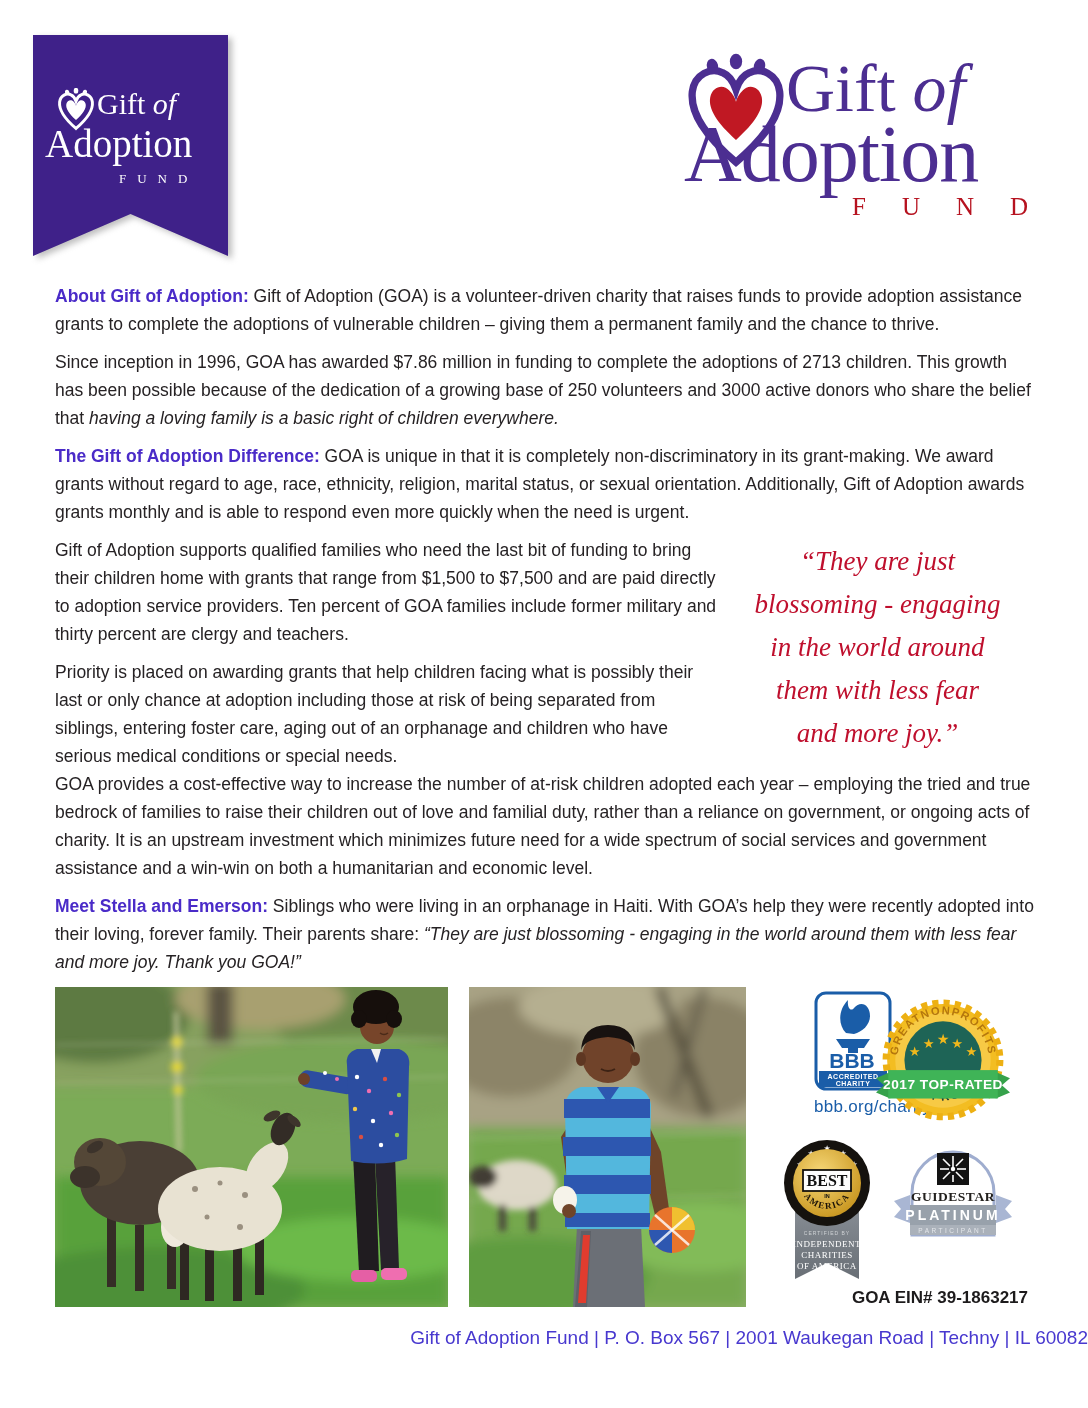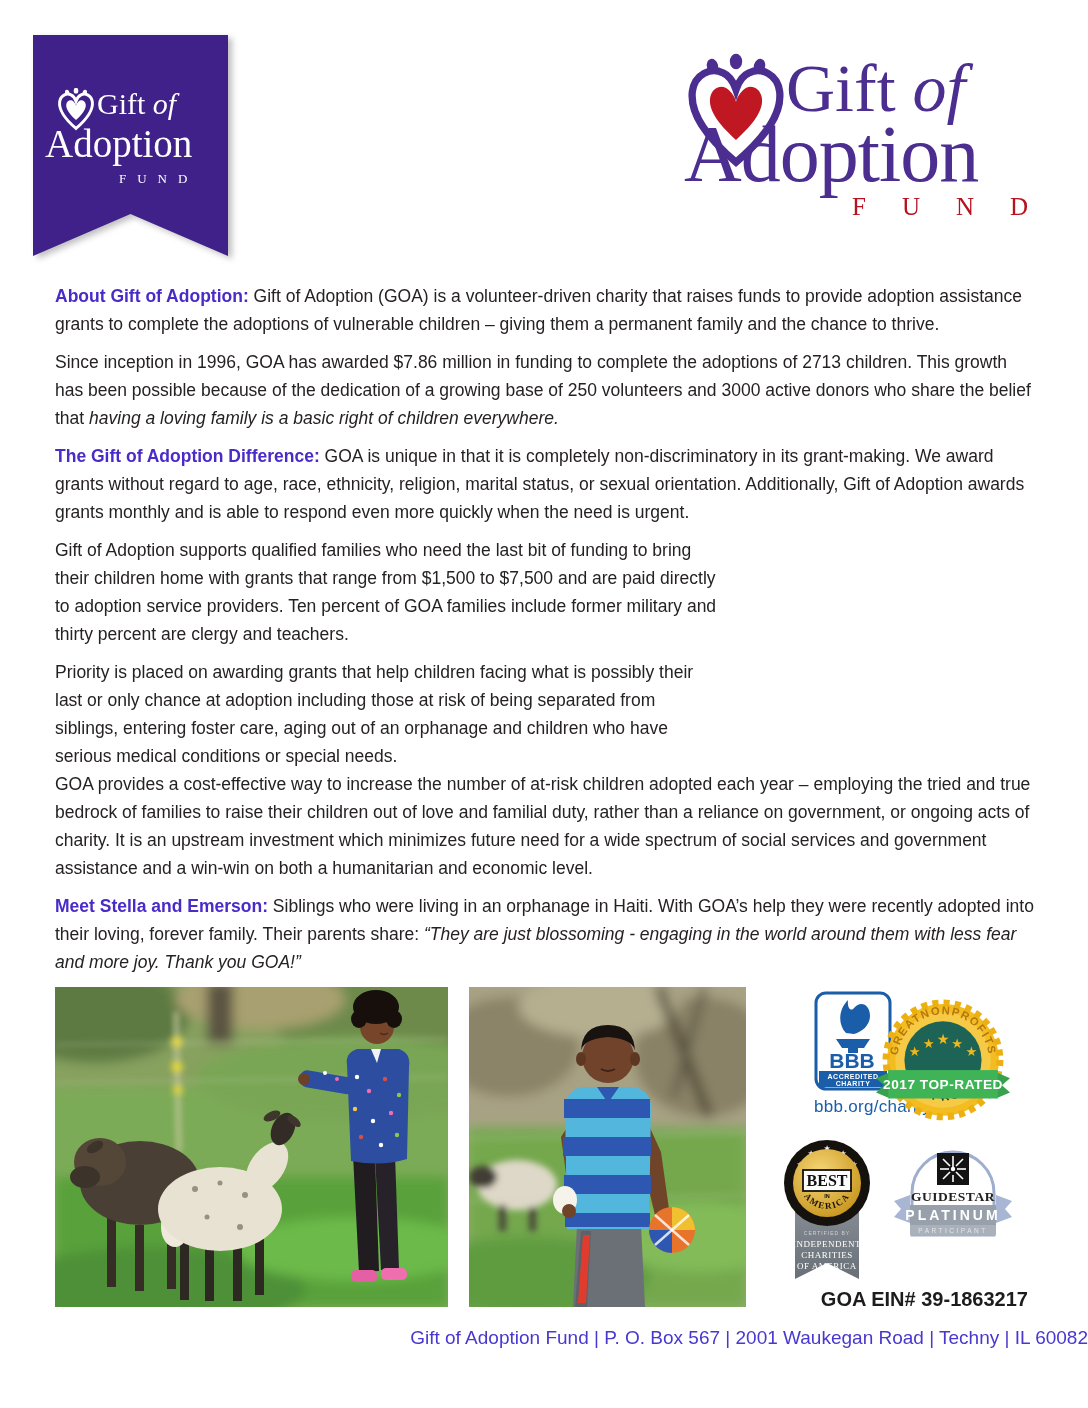--- a/index.html
+++ b/index.html
@@ -48,21 +48,21 @@
   .media-row { position:absolute; left:55px; top:987px; width:981px; height:320px; display:flex; }
   .photo { display:block; }
   .photo1 { width:393px; height:320px; }
   .photo2 { width:277px; height:320px; margin-left:21px; }
   .badges { position:relative; flex:1; }
   .bbb-block { position:absolute; left:44px; top:4px; width:78px; text-align:center;padding-left:24px; }
   .bbb-url { font-size:17px; color:#1a5da8; margin-top:2px; letter-spacing:.3px; }
   .gnp-seal { position:absolute; left:130px; top:10px; }
   .bia-badge { position:absolute; left:36px; top:150px; }
   .gs-badge { position:absolute; left:146px; top:158px; }
-  .ein { position:absolute; right:8px; top:301px; font-size:20px; font-weight:bold; color:#1d1b1c; white-space:nowrap; }
+  .ein { position:absolute; right:8px; top:301px; font-size:17px; font-weight:bold; color:#1d1b1c; white-space:nowrap; }
 
   
   .footer { position:absolute; left:0; top:1322px; width:100%; text-align:right; color:#4838cf; font-size:19px; line-height:31px; }
 </style>
 </head>
 <body>
 
 <div class="page">
 
   <div class="ribbon-wrap">
@@ -97,20 +97,27 @@
     <p class="para"><span class="lead">About Gift of Adoption:</span><span> Gift of Adoption (GOA) is a volunteer-driven charity that raises funds to provide adoption assistance grants to complete the adoptions of vulnerable children – giving them a permanent family and the chance to thrive.</span></p>
 
     <p class="para"><span>Since inception in 1996, GOA has awarded $7.86 million in funding to complete the adoptions of 2713 children. This growth has been possible because of the dedication of a growing base of 250 volunteers and 3000 active donors who share the belief that </span><span class="it">having a loving family is a basic right of children everywhere.</span></p>
 
     <p class="para"><span class="lead">The Gift of Adoption Difference:</span><span> GOA is unique in that it is completely non-discriminatory in its grant-making. We award grants without regard to age, race, ethnicity, religion, marital status, or sexual orientation.  Additionally, Gift of Adoption awards grants monthly and is able to respond even more quickly when the need is urgent.</span></p>
 
     <div class="two-col">
       <div class="col-left">
         <p class="para">Gift of Adoption supports qualified families who need the last bit of funding to bring their children home with grants that range from $1,500 to $7,500 and are paid directly to adoption service providers. Ten percent of GOA families include former military and thirty percent are clergy and teachers.</p>
         <p class="para">Priority is placed on awarding grants that help children facing what is possibly their last or only chance at adoption including those at risk of being separated from siblings, entering foster care, aging out of an orphanage and children who have serious medical conditions or special needs.</p>
+      </div>
+      <div class="pull-quote">
+        <div>“They are just</div>
+        <div>blossoming - engaging</div>
+        <div>in the world around</div>
+        <div>them with less fear</div>
+        <div>and more joy.”</div>
       </div>
     </div>
 
     <p class="para">GOA provides a cost-effective way to increase the number of at-risk children adopted each year – employing the tried and true bedrock of families to raise their children out of love and familial duty, rather than a reliance on government, or ongoing acts of charity. It is an upstream investment which minimizes future need for a wide spectrum of social services and government assistance and a win-win on both a humanitarian and economic level.</p>
 
     <p class="para"><span class="lead">Meet Stella and Emerson:</span><span> Siblings who were living in an orphanage in Haiti. With GOA’s help they were recently adopted into their loving, forever family.  Their parents share: </span><span class="it">“They are just  blossoming - engaging in the world around them with less fear and more joy. Thank you GOA!”</span></p>
   </main>
 
   <div class="media-row">
 

